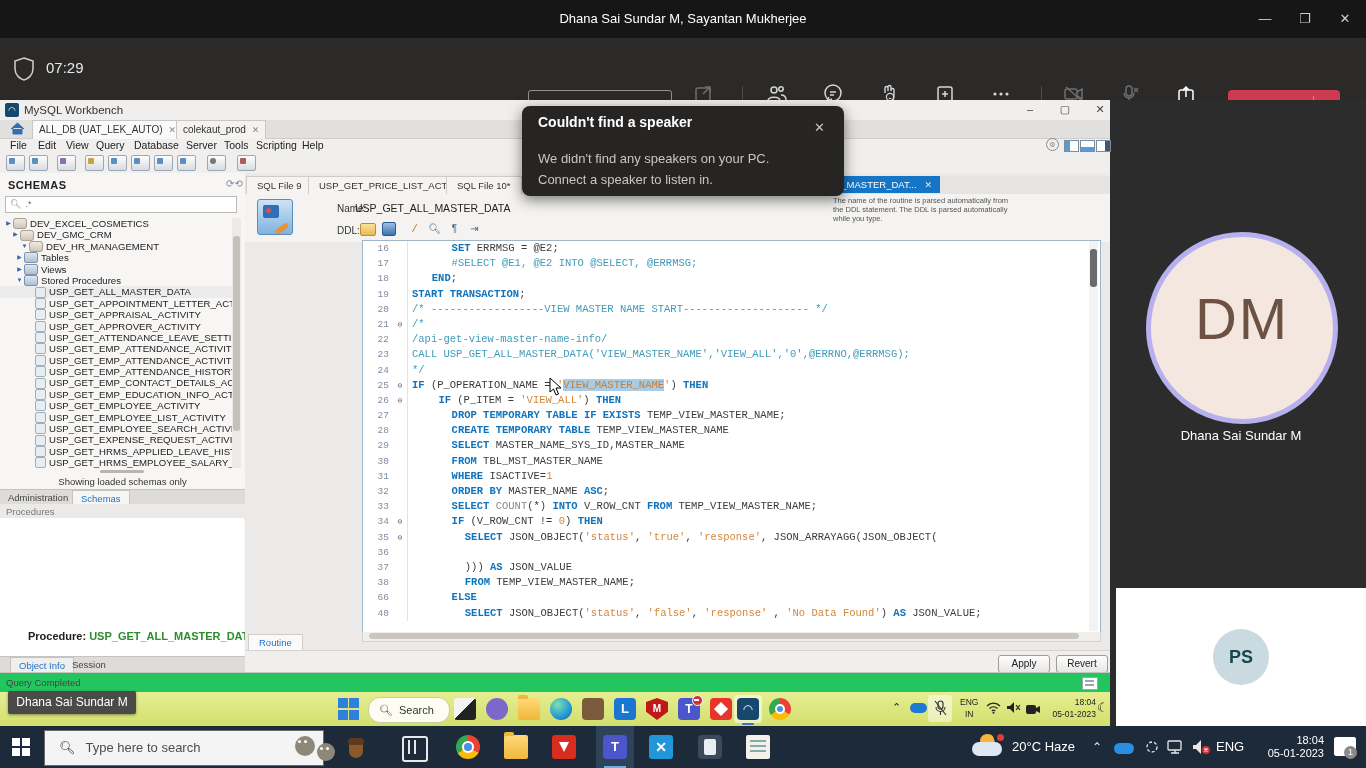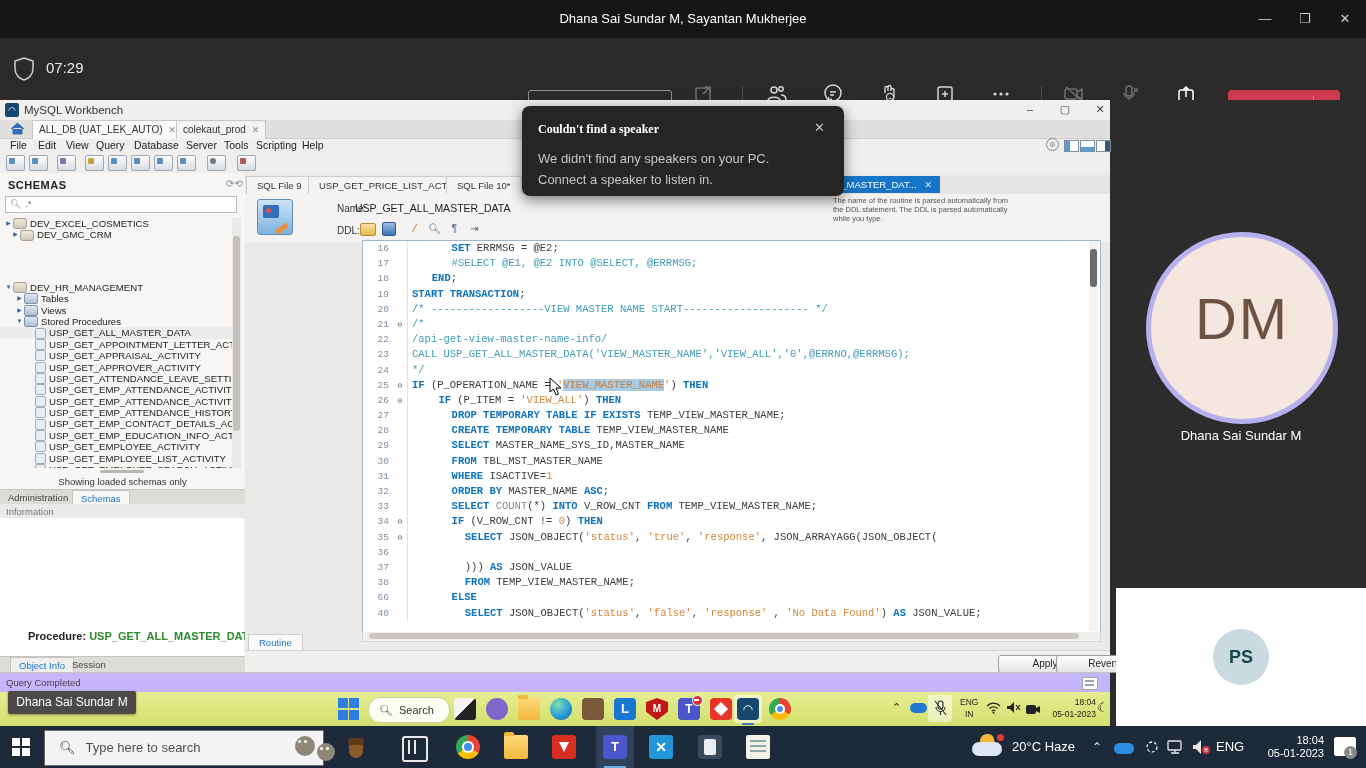--- a/index.html
+++ b/index.html
@@ -121,22 +121,22 @@
   .ct .fn{color:#8a8a8a;}
   .ct .sel{color:#c87f35;background:#a9cbe4;}
   #code-hscroll{left:117px;top:459px;width:737px;height:9px;background:#f0efee;border:1px solid #d5d3d0;border-top:none;}
   #code-hthumb{left:6px;top:1px;width:710px;height:6px;background:#c9c6c2;border-radius:3px;}
   #code-vscroll{left:844px;top:68px;width:9px;height:390px;background:#f4f3f2;}
   #code-vthumb{left:1px;top:8px;width:7px;height:38px;background:#6b6b6b;border-radius:3px;}
   #routine-tab{left:3px;top:461px;height:15px;padding:0 10px;background:#fbfafa;border:1px solid #cfccc9;border-bottom:none;
     font-size:9.5px;color:#1a73c7;line-height:15px;}
   #ed-bottom{left:0;top:477px;width:865px;height:22px;background:#f0efee;border-top:1px solid #d5d3d0;}
   .wbbtn{top:4px;width:50px;height:16px;background:linear-gradient(#fefefe,#e8e6e4);border:1px solid #9e9c99;
-    border-radius:3px;font-size:10px;color:#222;text-align:center;line-height:16px;padding-left:21px;}
-  #wb-statusbar{left:0;top:572px;width:1110px;height:20px;background:#c4b5fd;border-top:1px solid #c6c4c1;}
+    border-radius:3px;font-size:10px;color:#222;text-align:center;line-height:16px;}
+  #wb-statusbar{left:0;top:572px;width:1110px;height:20px;background:#22c55e;border-top:1px solid #c6c4c1;}
   #wb-status{left:6px;top:4px;font-size:9.5px;color:#444;}
   #wb-grid-ico{left:1082px;top:4px;width:14px;height:11px;border:1px solid #9aa7b4;background:#fff;}
   #wb-grid-ico i{position:absolute;left:2px;top:2px;width:9px;height:2px;background:#9aa7b4;box-shadow:0 4px 0 #9aa7b4;}
   
   #shared-tb{left:0;top:592px;width:1110px;height:34px;background:linear-gradient(#e5ee92,#d2df6d);}
   .sic{top:6px;width:22px;height:22px;border-radius:4px;}
   .sq4{display:grid;grid-template-columns:10px 10px;grid-gap:1px;}
   .sq4 b{width:10px;height:10px;background:#2f7fe0;}
   #s-search{left:368px;top:5px;width:80px;height:24px;border-radius:12px;background:#fdfdf4;border:1px solid #c9cf9a;
     font-size:11px;color:#333;line-height:24px;}
@@ -180,21 +180,21 @@
   #h-weather-txt{left:1012px;top:13px;font-size:13px;color:#fff;}
   #h-lang{left:1216px;top:13px;font-size:13px;color:#fff;}
   #h-clock{left:1250px;top:8px;width:74px;text-align:right;color:#fff;font-size:11px;line-height:13px;}
   #h-notif{left:1334px;top:11px;width:20px;height:17px;border:1.5px solid #fff;border-radius:2px;background:#fff;}
   #h-notif-badge{left:1344px;top:20px;width:13px;height:13px;border-radius:50%;background:#8a8a8a;color:#fff;
     font-size:9px;text-align:center;line-height:13px;}
   .tray-g{color:#e8e8e8;}
   
   #notif{left:522px;top:106px;width:322px;height:90px;background:#262524;border-radius:8px;z-index:50;
     box-shadow:0 4px 14px rgba(0,0,0,.5);}
-  #notif-title{left:16px;top:16px;font-size:12px;font-weight:bold;color:#fff;font-family:Liberation Serif, serif;}
+  #notif-title{left:16px;top:8px;font-size:14px;font-weight:bold;color:#fff;}
   #notif-x{left:292px;top:14px;color:#c8c6c4;font-size:13px;}
   #notif-body{left:16px;top:42px;width:280px;font-size:13px;color:#c8c6c4;line-height:21px;}
   
   #cursor{left:549px;top:377px;z-index:60;}
 </style>
 </head>
 <body>
 
 <div id="screen">
 
@@ -382,21 +382,21 @@
               <div class="trow" style="padding-left: 4px;">
                 <span class="tarrow">▶</span>
                 <span class="tico schema"></span>
                 <span>DEV_EXCEL_COSMETICS</span>
               </div>
               <div class="trow" style="padding-left: 11px;">
                 <span class="tarrow">▶</span>
                 <span class="tico schema"></span>
                 <span>DEV_GMC_CRM</span>
               </div>
-              <div class="trow" style="padding-left: 4px; margin-top: 41px;">
+              <div class="trow" style="padding-left: 20px;">
                 <span class="tarrow">▼</span>
                 <span class="tico schema"></span>
                 <span>DEV_HR_MANAGEMENT</span>
               </div>
               <div class="trow" style="padding-left: 15px;">
                 <span class="tarrow">▶</span>
                 <span class="tico folder"></span>
                 <span>Tables</span>
               </div>
               <div class="trow" style="padding-left: 15px;">
@@ -493,21 +493,21 @@
           <div class="abs" id="nav-vscroll">
               <div class="abs" id="nav-vthumb"></div>
             </div>
           <div class="abs" id="splitter"></div>
           <div class="abs" id="schemas-note">Showing loaded schemas only</div>
           <div class="abs" id="side-tabs">
             <span class="abs" id="tab-admin">Administration</span>
             <span class="abs" id="tab-schemas">Schemas</span>
           </div>
           <div class="abs" id="info-hdr">
-              <span>Information</span>
+              <span>Procedures</span>
             </div>
           <div class="abs" id="info-body">
             <div class="abs" id="proc-line">
               <span>Procedure:</span>
               <b>USP_GET_ALL_MASTER_DATA</b>
             </div>
           </div>
         </div>
         <div class="abs" id="side-bottom-tabs">
           <span class="abs" id="tab-objinfo">Object Info</span>

